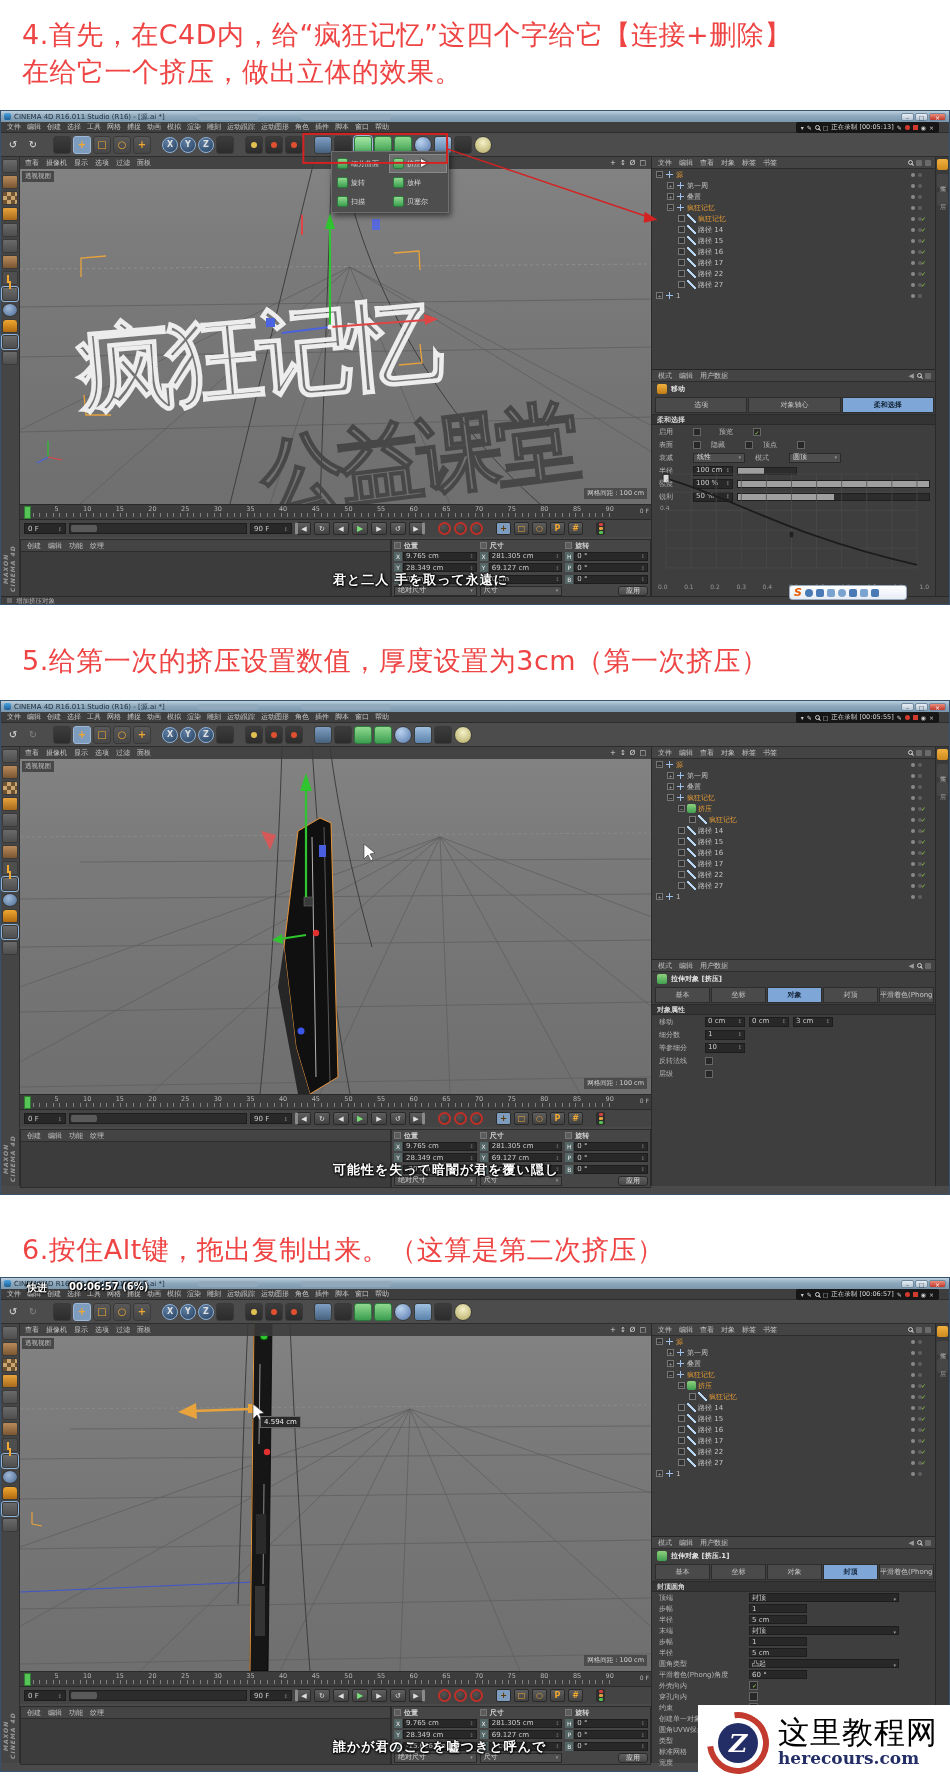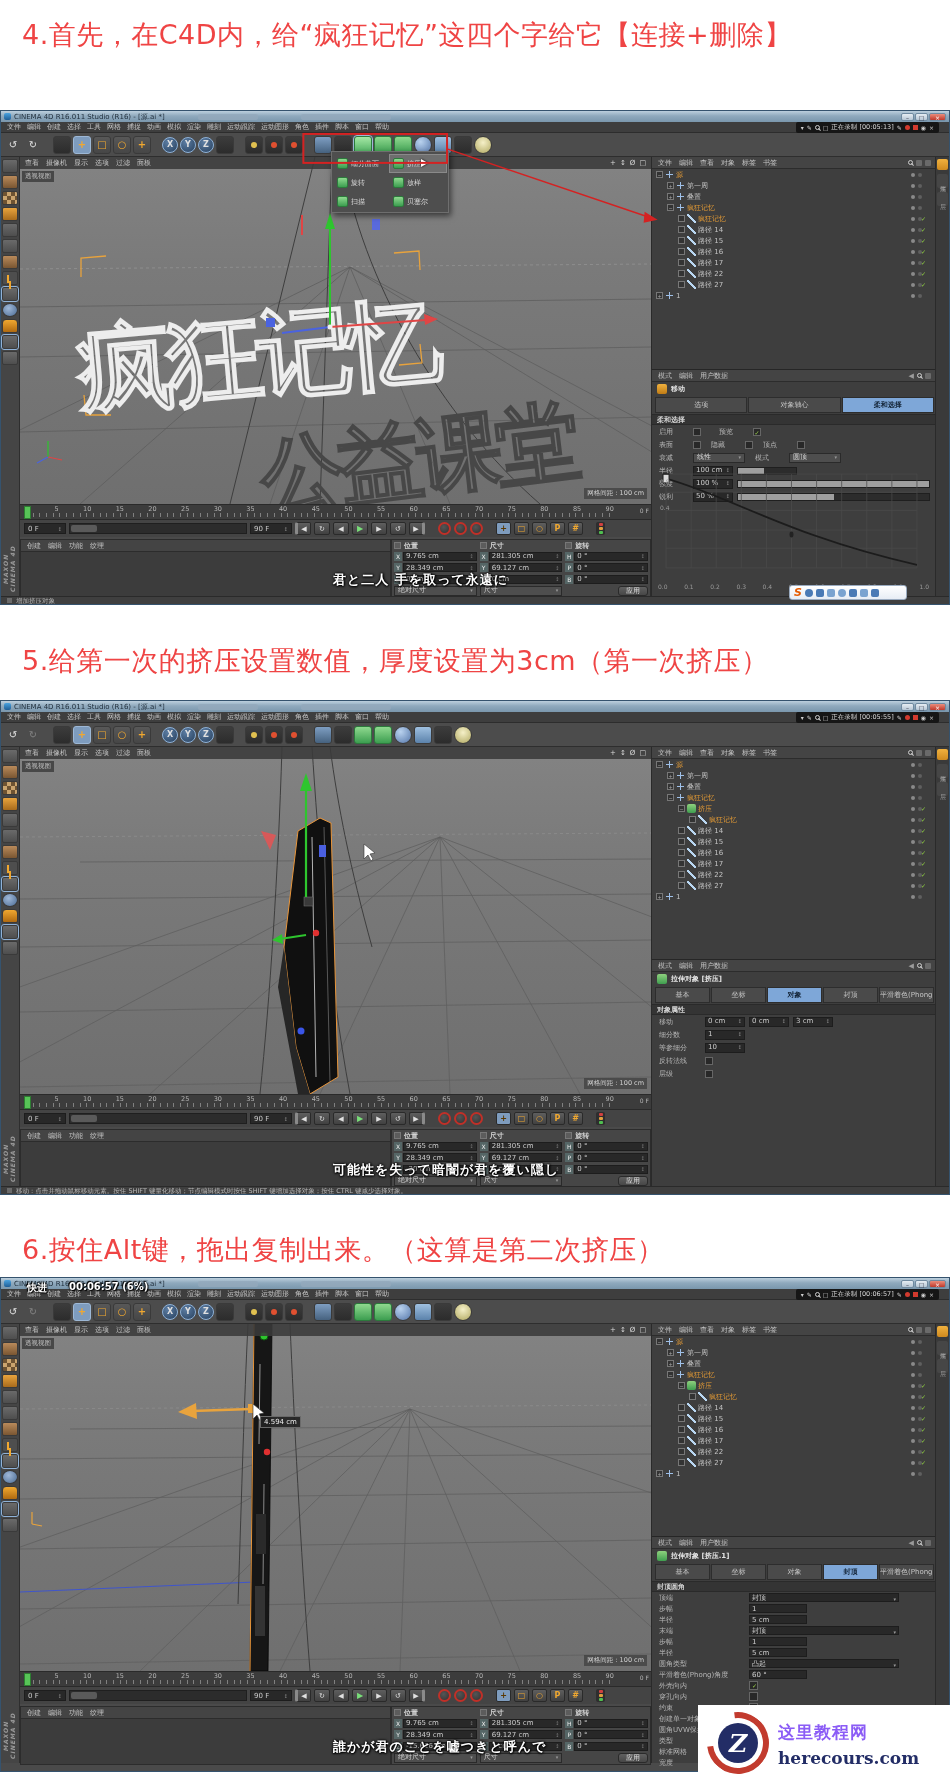--- a/index.html
+++ b/index.html
@@ -154,28 +154,29 @@
 .ddi .gico{width:11px;height:11px;border-radius:2px;background:linear-gradient(#8fd98f,#3c9e50);border:1px solid #2c7a3c;flex:none}
 .ddi.hover{background:#6e6e6e;outline:1px solid #8a8a8a}
 .ddi.hover::after{content:"";position:absolute;right:14px;top:4px;border:4px solid transparent;border-left:7px solid #fff;filter:drop-shadow(0 0 1px #000)}
 .ff{position:absolute;left:26px;top:3px;z-index:9;color:#fff;font-size:10px;font-weight:bold;text-shadow:1px 1px 1px #000,-1px -1px 1px #000,0 0 3px #000;display:flex;gap:22px;white-space:nowrap}
 .dtip{position:absolute;z-index:7;background:rgba(35,35,35,.92);border:1px solid #6a6a6a;color:#ececec;font-size:7px;padding:1px 3px;white-space:nowrap}
 
 .wm{position:absolute;right:0;bottom:0;width:252px;height:76px;background:#fff;z-index:20;display:flex;align-items:center;gap:8px;padding:4px 8px}
 .wmlogo{position:relative;width:64px;height:64px;flex:none}
 .wmring{position:absolute;inset:1px;border:6px solid #c23b2e;border-left-color:transparent;border-radius:50%;transform:rotate(38deg)}
 .wmz{position:absolute;left:12px;top:12px;width:40px;height:40px;background:#232d66;border-radius:50%;color:#fff;font-weight:bold;font-size:25px;display:flex;align-items:center;justify-content:center;font-family:"DejaVu Serif",serif;font-style:italic}
-.wmtxt .site{color:#8b5cf6;font-size:17px;font-weight:bold;letter-spacing:1px;line-height:30px}
+.wmtxt .site{color:#000000;font-size:31px;font-weight:normal;letter-spacing:1px;line-height:30px}
 .wmtxt .dom{color:#232d66;font-size:17px;font-weight:bold;font-family:"DejaVu Serif",serif;line-height:22px}
 </style>
 </head>
 <body>
 
 <div class="heading" style="top:16px">
   <div>4.首先，在C4D内，给“疯狂记忆”这四个字给它【连接+删除】</div>
+  <div>在给它一个挤压，做出立体的效果。</div>
 </div>
 <div class="heading" style="top:642px">5.给第一次的挤压设置数值，厚度设置为3cm（第一次挤压）</div>
 <div class="heading" style="top:1231px">6.按住Alt键，拖出复制出来。（这算是第二次挤压）</div>
 
 <div class="win" style="top:110px">
   <div class="tb">
     <span class="appico"></span>
     <span class="titletxt">CINEMA 4D R16.011 Studio (R16) - [源.ai *]</span>
     <span class="blur" style="width:60px;margin-left:30px"></span>
     <span class="blur" style="width:90px;margin-left:40px"></span>
@@ -1300,21 +1301,20 @@
             <span>0 °</span>
             <span class="sp" style="color:#777;font-size:5px">↕</span>
           </span>
         </div>
       <div class="cfoot" style="justify-content:flex-end">
           <span class="applybtn">应用</span>
         </div>
     </div>
   </div>
   <div class="jsub">可能性を失って暗闇が君を覆い隠し</div>
-  <div class="status"><span class="sic"></span><span>移动 : 点击并拖动鼠标移动元素。按住 SHIFT 键量化移动；节点编辑模式时按住 SHIFT 键增加选择对象；按住 CTRL 键减少选择对象。</span></div>
 </div>
 
 <div class="win" style="top:1277px">
   <div class="tb">
     <span class="appico"></span>
     <span class="titletxt">CINEMA 4D R16.011 Studio (R16) - [源.ai *]</span>
     <span class="blur" style="width:60px;margin-left:30px"></span>
     <span class="blur" style="width:90px;margin-left:40px"></span>
     <span class="wbtns">
       <span class="wb">–</span>

